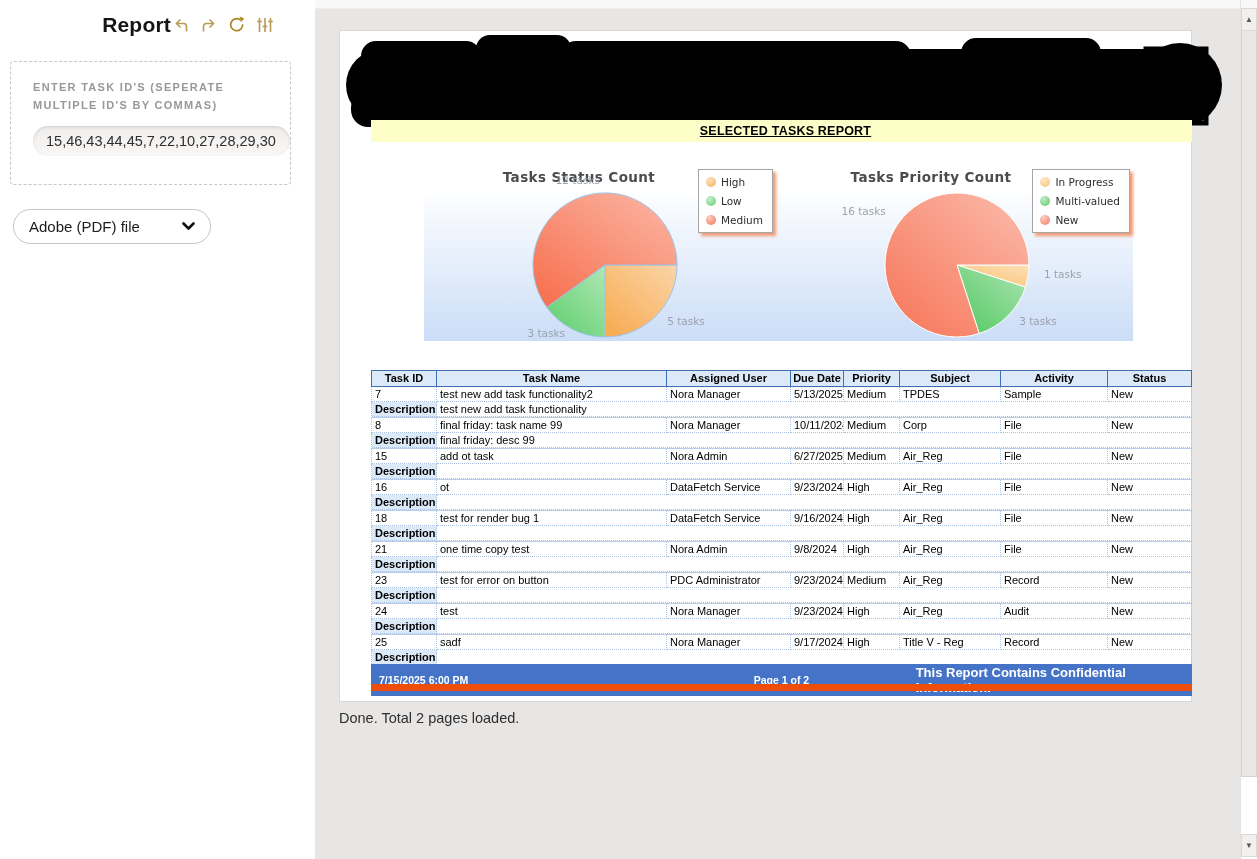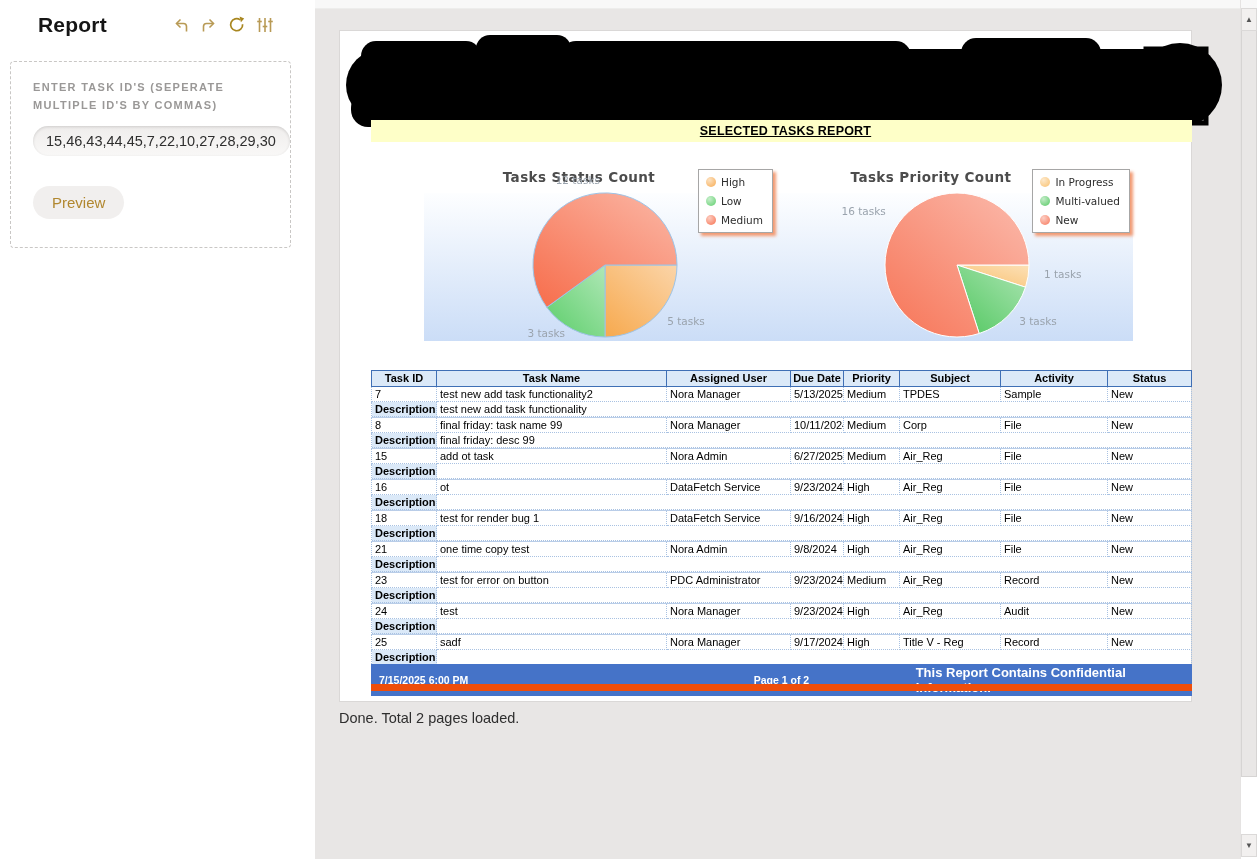--- a/index.html
+++ b/index.html
@@ -2,21 +2,21 @@
 <html><head>
 <meta charset="utf-8">
 <style>
   *{margin:0;padding:0;box-sizing:border-box;}
   html,body{width:1257px;height:859px;overflow:hidden;}
   body{font-family:"Liberation Sans",sans-serif;background:#fff;}
   .app{display:flex;width:1257px;height:859px;}
 
   
   .sidebar{width:315px;background:#fff;flex:none;position:relative;}
-  .sb-head{display:flex;align-items:center;justify-content:space-between;padding:13px 40px 0 38px;}
+  .sb-head{display:flex;align-items:center;justify-content:flex-end;padding:13px 40px 0 38px;}
   .sb-title{font-size:21px;font-weight:bold;color:#151515;letter-spacing:.2px;}
   .sb-tools{display:flex;gap:8px;align-items:center;}
   .tool{width:20px;height:20px;cursor:pointer;}
   .fieldset{margin:24px 24px 0 10px;border:1px dashed #c9c7c5;border-radius:4px;padding:16px 12px 28px 22px;width:281px;}
   .fs-label{font-size:11px;font-weight:bold;letter-spacing:1.3px;color:#9a9897;line-height:1.65;max-width:250px;}
   .pill-input{margin-top:12px;width:257px;height:30px;border:none;outline:none;border-radius:16px;background:linear-gradient(#efedec,#f9f8f7);box-shadow:inset 0 1px 3px rgba(0,0,0,.14);padding:0 13px;font-size:14.5px;color:#2e2e2e;font-family:"Liberation Sans",sans-serif;}
   .btn{display:inline-block;border:none;border-radius:17px;background:#f1efee;color:#b1872f;font-size:15px;padding:8px 19px;cursor:pointer;font-family:"Liberation Sans",sans-serif;}
   .preview-btn{margin-top:30px;}
   .select-pill{margin:24px 0 0 13px;width:198px;height:35px;border:1px solid #c7c5c4;border-radius:18px;background:#fff;display:flex;align-items:center;justify-content:space-between;padding:0 15px;font-size:15px;color:#1c1c1c;cursor:pointer;}
   .ep-row{margin:10px 0 0 13px;display:flex;align-items:center;gap:12px;}
@@ -101,25 +101,28 @@
               <line x1="7.7" y1="11.5" x2="12.3" y2="11.5"></line>
               <line x1="13.2" y1="6.5" x2="17.8" y2="6.5"></line>
           </g>
         </svg>
       </div>
     </div>
 
     <div class="fieldset">
       <div class="fs-label">ENTER TASK ID'S (SEPERATE MULTIPLE ID'S BY COMMAS)</div>
       <input class="pill-input" value="15,46,43,44,45,7,22,10,27,28,29,30,8..." style="">
-      <div>
-        <button class="btn preview-btn">Preview</button>
-      </div>
     </div>
 
+    <div class="select-pill">
+      <span>Adobe (PDF) file</span>
+      <svg width="13" height="9" viewBox="0 0 13 9">
+        <polyline points="1.5,1.5 6.5,6.5 11.5,1.5" fill="none" stroke="#111" stroke-width="2.6" stroke-linecap="round" stroke-linejoin="round"></polyline>
+      </svg>
+    </div>
 
   </aside>
 
   <main class="main">
     <div class="top-strip"></div>
 
     <div class="page">
 
       <svg class="redaction" width="880" height="100">
         <g fill="#000">

